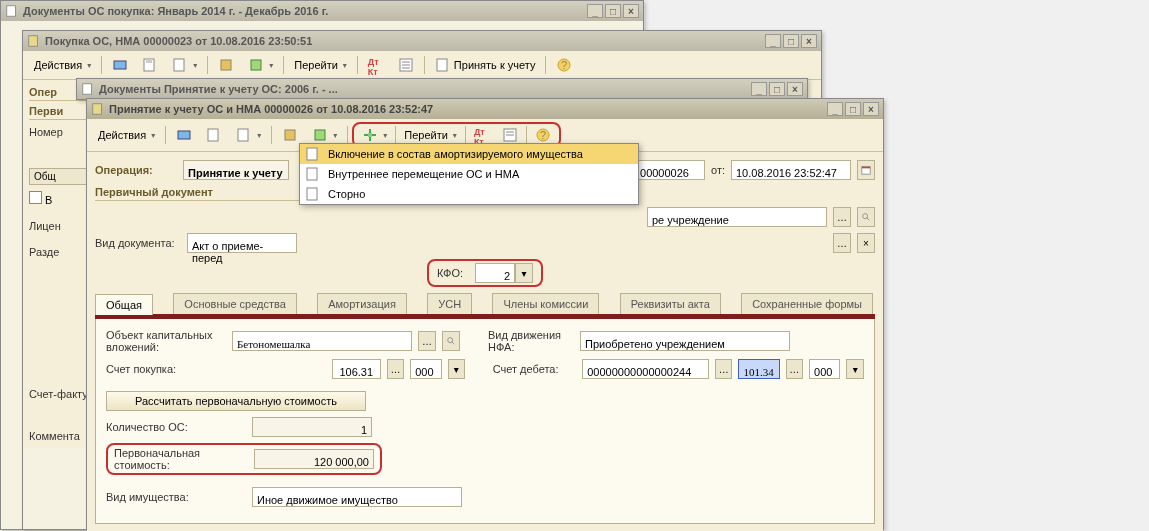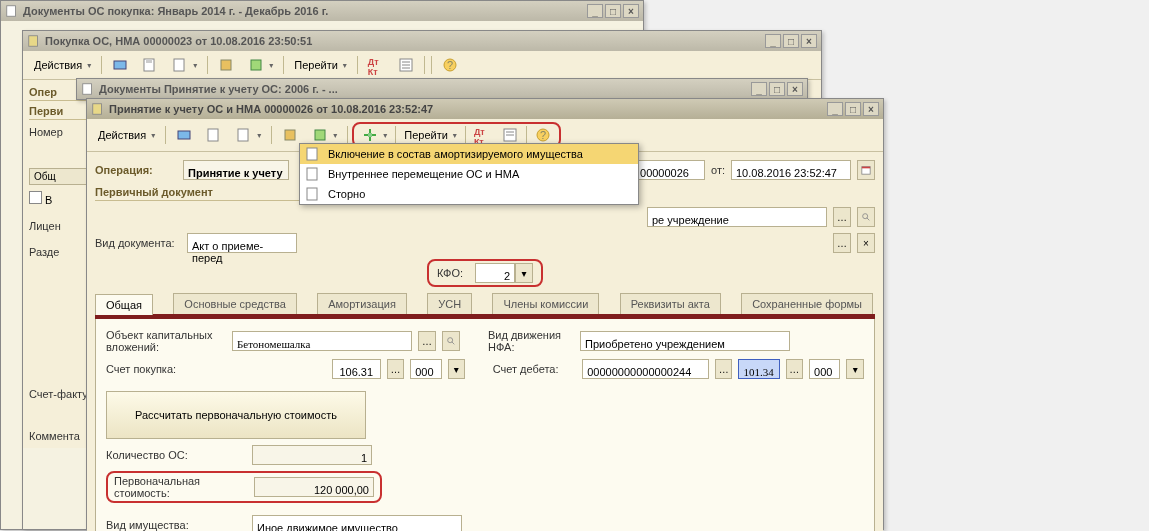--- a/index.html
+++ b/index.html
@@ -34,21 +34,21 @@
 .tabcontent { background: #fdfbf0; border: 1px solid #b8b090; border-top: none; padding: 10px; }
 
 .dropdown { position: absolute; background: #fff; border: 1px solid #888; box-shadow: 2px 2px 6px rgba(0,0,0,0.3); z-index: 100; }
 .dditem { padding: 4px 10px 4px 28px; display: flex; align-items: center; cursor: pointer; position: relative; }
 .dditem.sel { background: #f5d673; }
 .dditem .ddicon { position: absolute; left: 6px; width: 14px; height: 14px; }
 
 .redbox { border: 2px solid #c83030; border-radius: 8px; }
 .checkbox { width: 13px; height: 13px; border: 1px solid #888; background: #fff; display: inline-block; }
 
-.button { background: linear-gradient(#fdfae8, #ece4c4); border: 1px solid #b8b090; padding: 17px 12px; cursor: pointer; }
+.button { background: linear-gradient(#fdfae8, #ece4c4); border: 1px solid #b8b090; padding: 3px 12px; cursor: pointer; }
 </style>
 </head>
 <body>
 
 <div class="window" style="left:0; top:0; width:644px; height:530px;">
   <div class="titlebar">
     <span class="icon"><svg viewBox="0 0 16 16">
           <rect x="2" y="2" width="10" height="12" fill="#fff" stroke="#888"></rect>
         </svg></span>
     <span>Документы ОС покупка: Январь 2014 г. - Декабрь 2016 г.</span>
@@ -116,20 +116,26 @@
       </div>
     <div class="tbtn">
         <span class="tbicon"><svg viewBox="0 0 16 16">
             <rect x="2" y="2" width="12" height="12" fill="#fff" stroke="#888"></rect>
             <line x1="4" y1="5" x2="12" y2="5" stroke="#888"></line>
             <line x1="4" y1="8" x2="12" y2="8" stroke="#888"></line>
             <line x1="4" y1="11" x2="12" y2="11" stroke="#888"></line>
           </svg></span>
       </div>
     <div class="tsep"></div>
+    <div class="tbtn">
+        <span class="tbicon"><svg viewBox="0 0 16 16">
+            <rect x="2" y="2" width="10" height="12" fill="#fff" stroke="#888"></rect>
+          </svg></span>
+        <span>Принять к учету</span>
+      </div>
     <div class="tsep"></div>
     <div class="tbtn">
         <span class="tbicon"><svg viewBox="0 0 16 16">
             <circle cx="8" cy="8" r="6" fill="#f8d060" stroke="#c8a030"></circle>
             <text x="8" y="12" text-anchor="middle" font-size="10" fill="#886">?</text>
           </svg></span>
       </div>
   </div>
   <div class="content" style="padding:6px;">
     <div class="bold" style="border-bottom:1px solid #c8bc90; padding-bottom:2px;">Опер</div>

